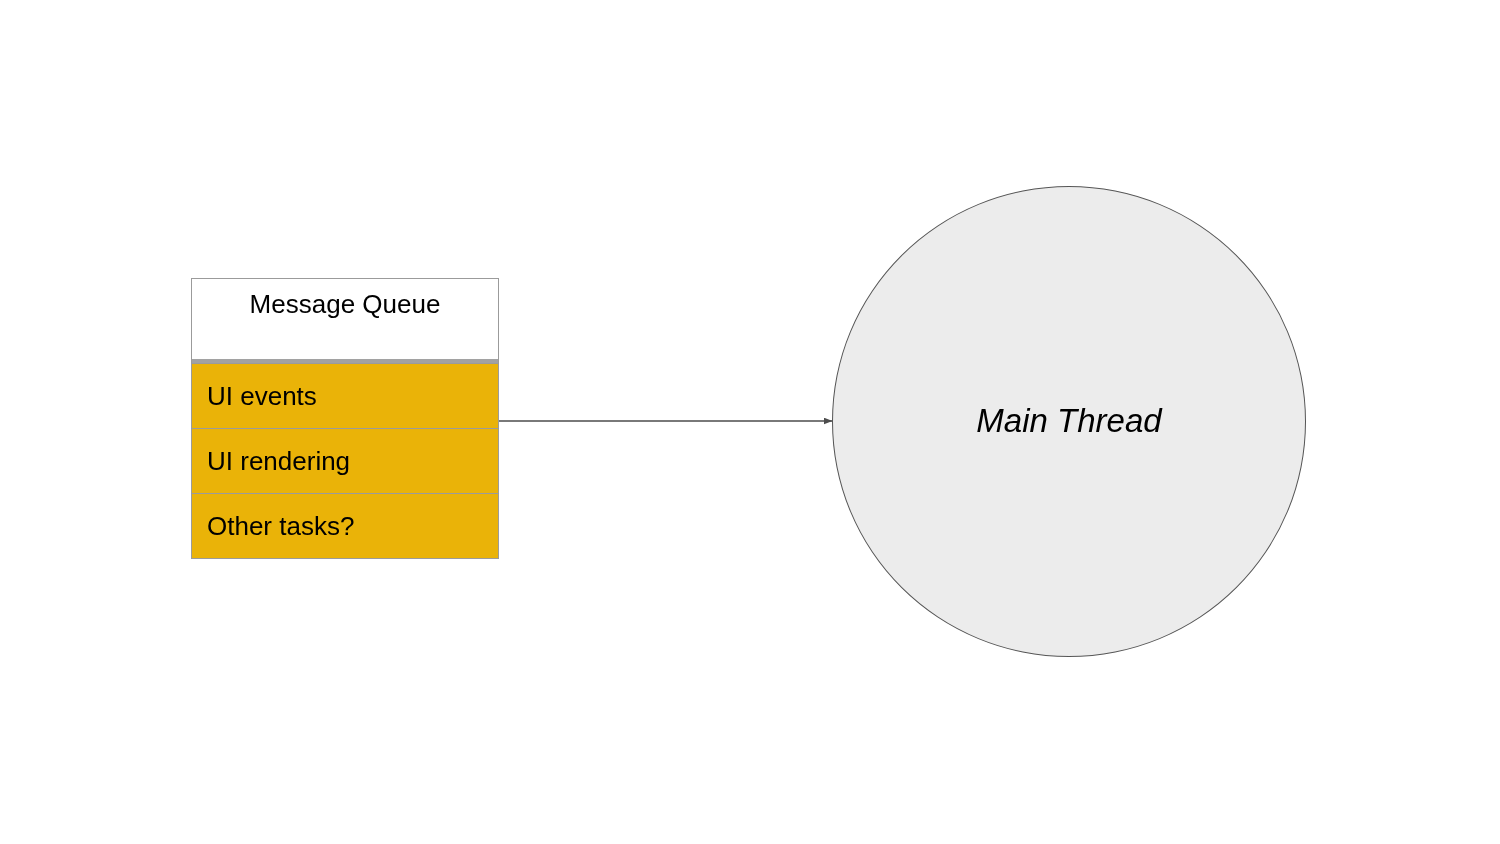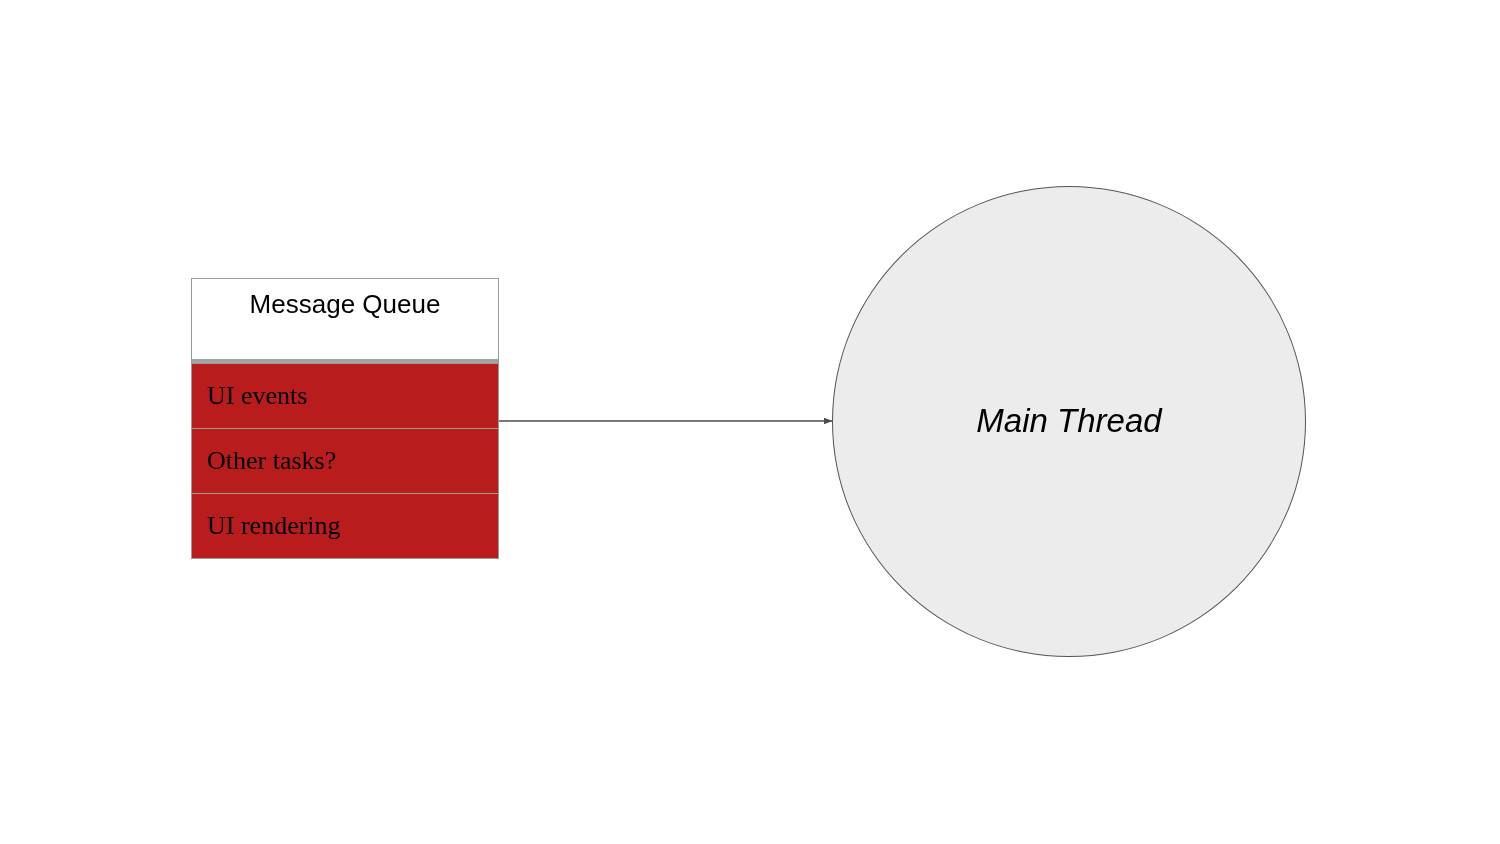--- a/index.html
+++ b/index.html
@@ -50,22 +50,21 @@
   .queue-separator {
     height: 4px;
     background: #a2a2a2;
     width: 100%;
   }
   .queue-row {
     position: relative;
     box-sizing: border-box;
     height: 65px;
     border-top: 1.5px solid #9b9b9b;
-    background: #b91c1c;
-    font-family: Liberation Serif, serif;
+    background: #eab308;
   }
   .queue-row:first-of-type {
     border-top: none;
     height: 67px;
   }
   .queue-row-label {
     position: absolute;
     left: 15px;
     top: 50%;
     transform: translateY(-50%);
@@ -121,25 +120,25 @@
       <div class="queue-header-label">Message Queue</div>
     </div>
 
     <div class="queue-separator"></div>
 
     <div class="queue-row">
       <div class="queue-row-label">UI events</div>
     </div>
 
     <div class="queue-row">
-      <div class="queue-row-label">Other tasks?</div>
+      <div class="queue-row-label">UI rendering</div>
     </div>
 
     <div class="queue-row">
-      <div class="queue-row-label">UI rendering</div>
+      <div class="queue-row-label">Other tasks?</div>
     </div>
 
   </div>
 
   <svg id="flow-arrow" viewBox="0 0 360 50" width="360" height="50" xmlns="http://www.w3.org/2000/svg">
     <defs>
       <marker id="arrowhead" markerWidth="9" markerHeight="7" refX="8.5" refY="3.5" orient="auto" markerUnits="userSpaceOnUse">
         <polygon points="0 0, 9 3.5, 0 7" fill="#4d4d4d"></polygon>
       </marker>
     </defs>

